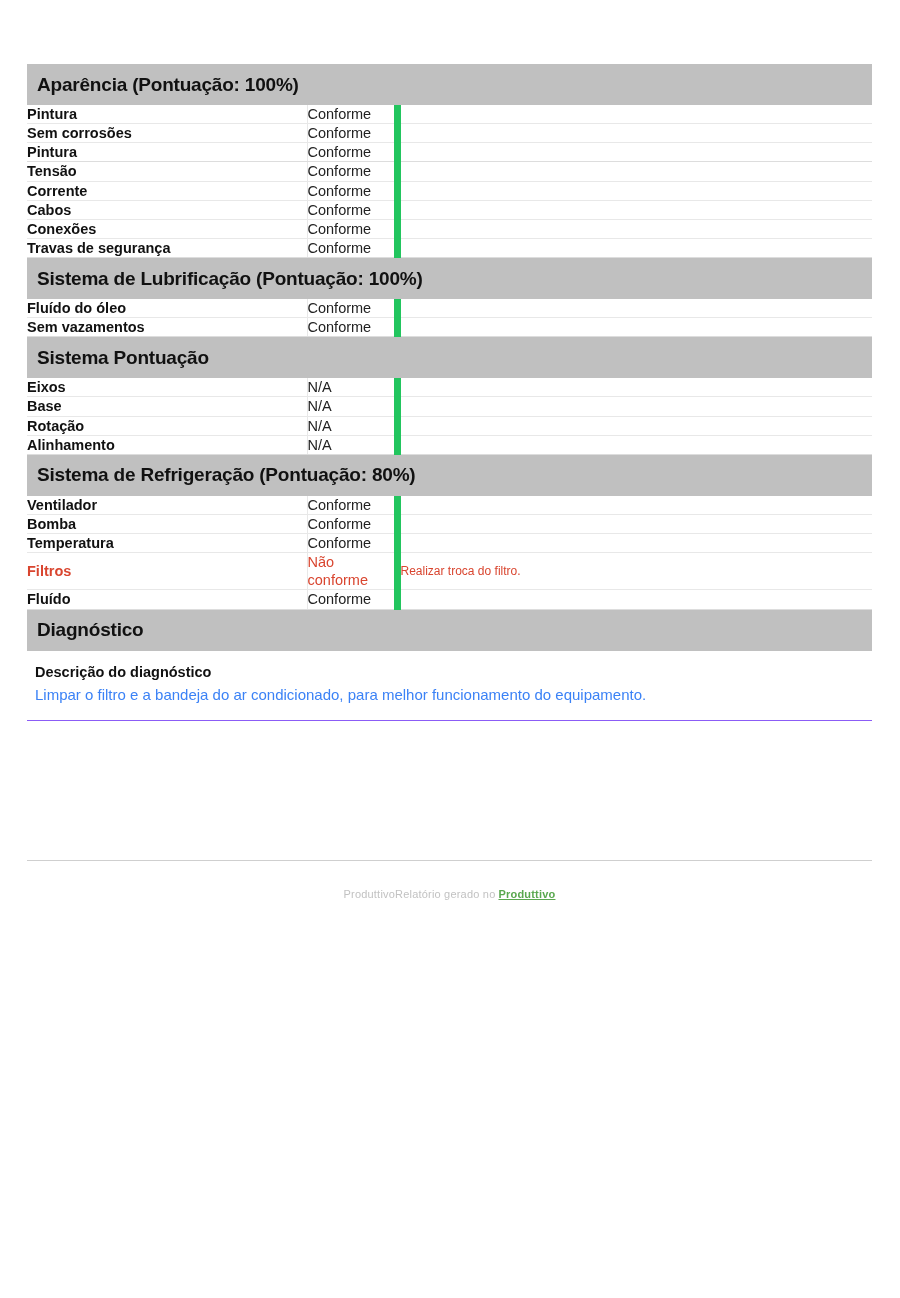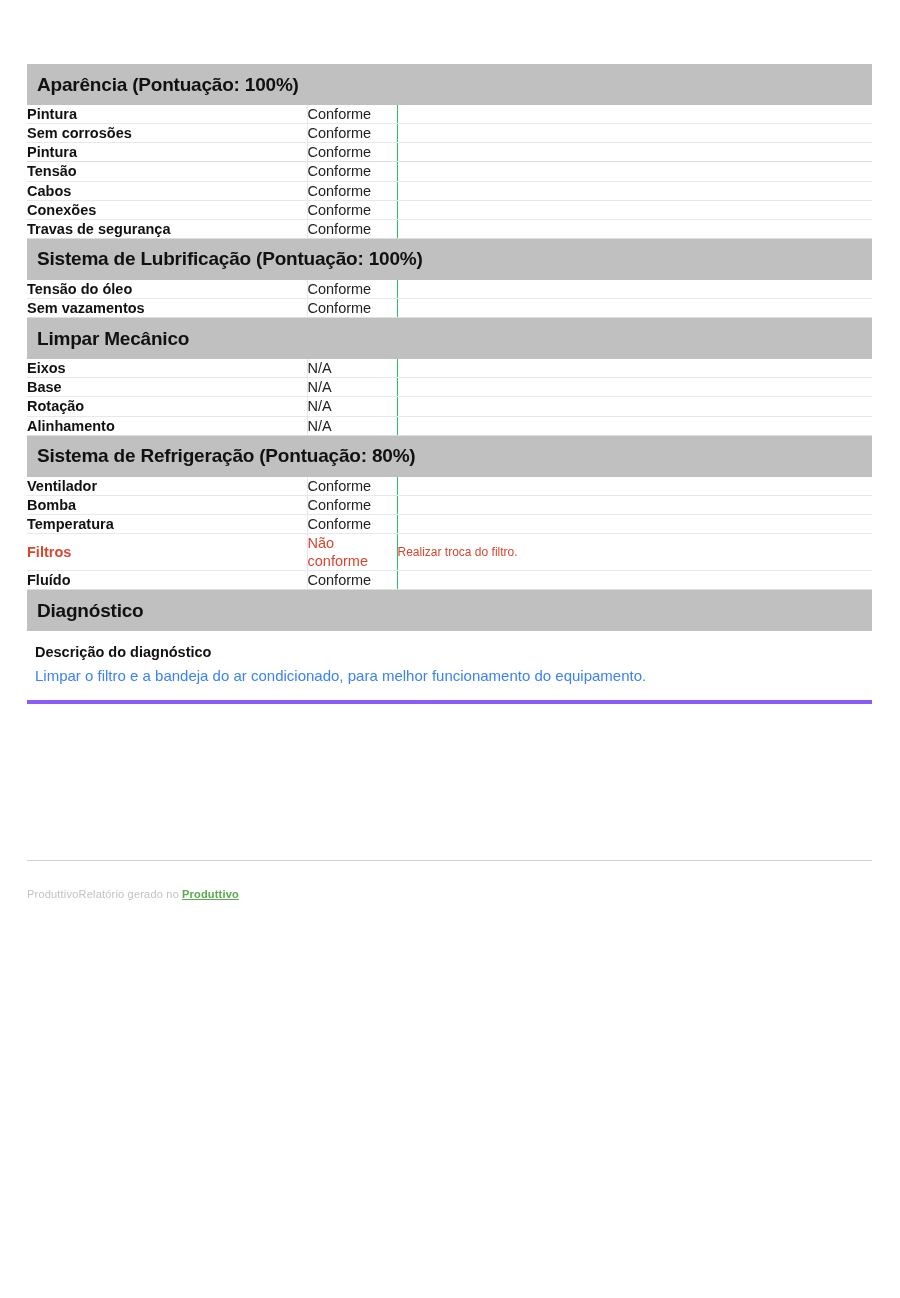--- a/index.html
+++ b/index.html
@@ -76,21 +76,21 @@
     line-height: 1.25;
     color: #111111;
   }
   .cell-status {
     font-size: 14.5px;
     font-weight: normal;
     padding: 11px 8px 11px 10px;
     line-height: 1.25;
     color: #222222;
     border-left: 1px solid #e8e8e8;
-    border-right: 1px solid #22c55e;
+    border-right: 7px solid #22c55e;
   }
   .cell-note {
     font-size: 12px;
     font-weight: normal;
     padding: 11px 8px 11px 8px;
     line-height: 1.25;
     color: #222222;
   }
 
   tr.row-nonconforme .cell-label,
@@ -99,21 +99,21 @@
     color: #d9452f;
   }
   tr.row-nonconforme .cell-status {
     
     word-spacing: 300px;
   }
 
   
   .diag-body {
     background: #ffffff;
-    border-bottom: 4px solid #8b5cf6;
+    border-bottom: 1px solid #8b5cf6;
     padding: 12px 10px 14px 8px;
   }
   .diag-title {
     font-size: 14.5px;
     font-weight: bold;
     color: #111111;
     margin: 0 0 4px 0;
     line-height: 1.3;
   }
   .diag-text {
@@ -131,21 +131,21 @@
     right: 28px;
     bottom: 46px;
   }
   .footer-rule {
     border-top: 1px solid #cfcfcf;
     margin-bottom: 27px;
   }
   .footer-row {
     display: flex;
     align-items: baseline;
-    justify-content: flex-start;
+    justify-content: center;
   }
   .footer-left {
     font-size: 11px;
     color: #c2c2c2;
     letter-spacing: 0.2px;
   }
   .footer-right {
     font-size: 11px;
     color: #c2c2c2;
     letter-spacing: 0.2px;
@@ -201,20 +201,25 @@
               <col class="col-status">
               <col class="col-note">
             </colgroup>
             <tbody>
               <tr>
                 <td class="cell-label">Tensão</td>
                 <td class="cell-status">Conforme</td>
                 <td class="cell-note"></td>
               </tr>
               <tr>
+                <td class="cell-label">Corrente</td>
+                <td class="cell-status">Conforme</td>
+                <td class="cell-note"></td>
+              </tr>
+              <tr>
                 <td class="cell-label">Cabos</td>
                 <td class="cell-status">Conforme</td>
                 <td class="cell-note"></td>
               </tr>
               <tr>
                 <td class="cell-label">Conexões</td>
                 <td class="cell-status">Conforme</td>
                 <td class="cell-note"></td>
               </tr>
               <tr>
@@ -230,35 +235,35 @@
             <span class="section-header-title">Sistema de Lubrificação (Pontuação: 100%)</span>
           </div>
           <table class="items">
             <colgroup>
               <col class="col-label">
               <col class="col-status">
               <col class="col-note">
             </colgroup>
             <tbody>
               <tr>
-                <td class="cell-label">Tensão do óleo</td>
+                <td class="cell-label">Fluído do óleo</td>
                 <td class="cell-status">Conforme</td>
                 <td class="cell-note"></td>
               </tr>
               <tr>
                 <td class="cell-label">Sem vazamentos</td>
                 <td class="cell-status">Conforme</td>
                 <td class="cell-note"></td>
               </tr>
             </tbody>
           </table>
         </div>
         <div class="section">
           <div class="section-header">
-            <span class="section-header-title">Limpar Mecânico</span>
+            <span class="section-header-title">Sistema Pontuação</span>
           </div>
           <table class="items">
             <colgroup>
               <col class="col-label">
               <col class="col-status">
               <col class="col-note">
             </colgroup>
             <tbody>
               <tr>
                 <td class="cell-label">Eixos</td>

